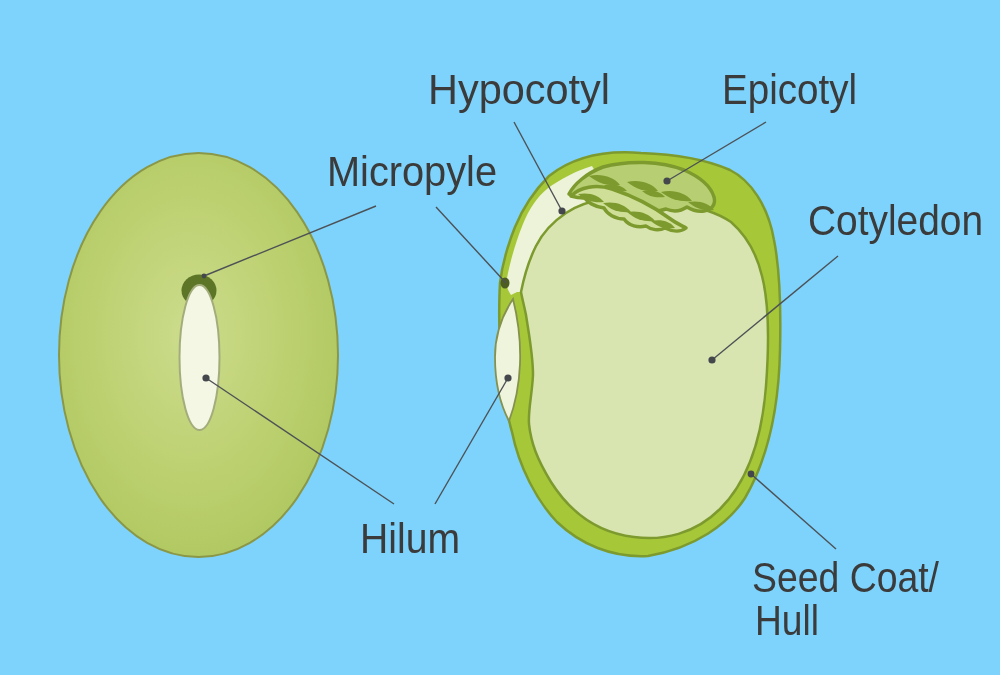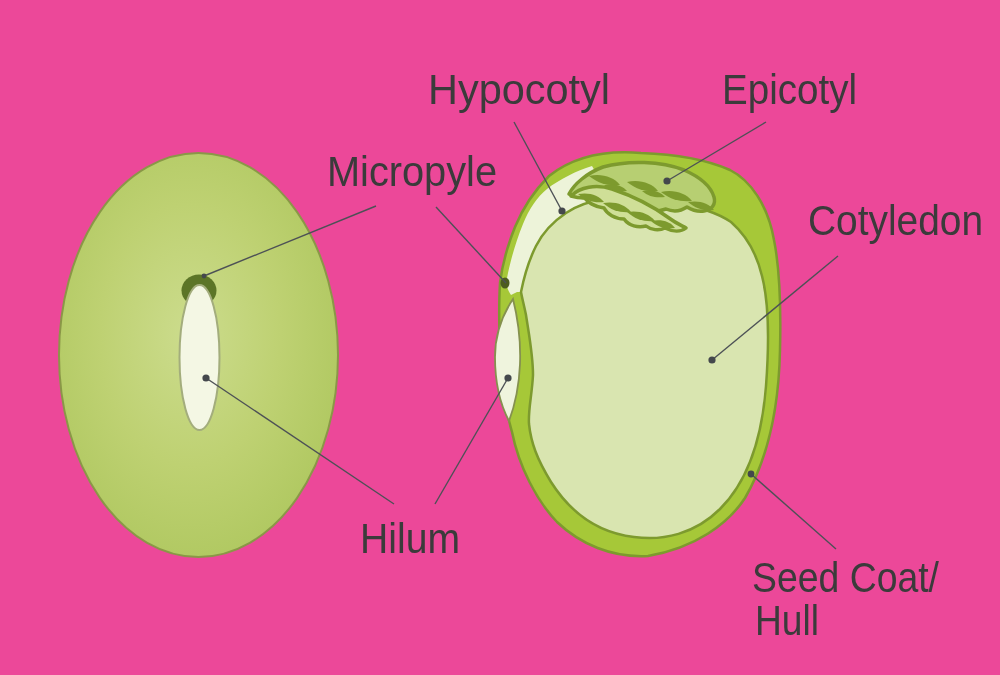--- a/index.html
+++ b/index.html
@@ -1,16 +1,16 @@
 <!DOCTYPE html>
 <html><head>
 <meta charset="utf-8">
 <style>
   html,body{margin:0;padding:0;background:#ffffff;}
-  .stage{position:relative;width:1000px;height:675px;background:#ec4899;overflow:hidden;
+  .stage{position:relative;width:1000px;height:675px;background:#7dd3fc;overflow:hidden;
          font-family:"Liberation Sans", sans-serif;}
   svg{position:absolute;left:0;top:0;}
   .lbl{fill:#3b3b3b;font-family:"Liberation Sans", sans-serif;font-size:42px;}
 </style>
 </head>
 <body>
 <div class="stage">
 <svg width="1000" height="675" viewBox="0 0 1000 675">
   <defs>
     <radialGradient id="gl" cx="0.47" cy="0.45" r="0.72">

